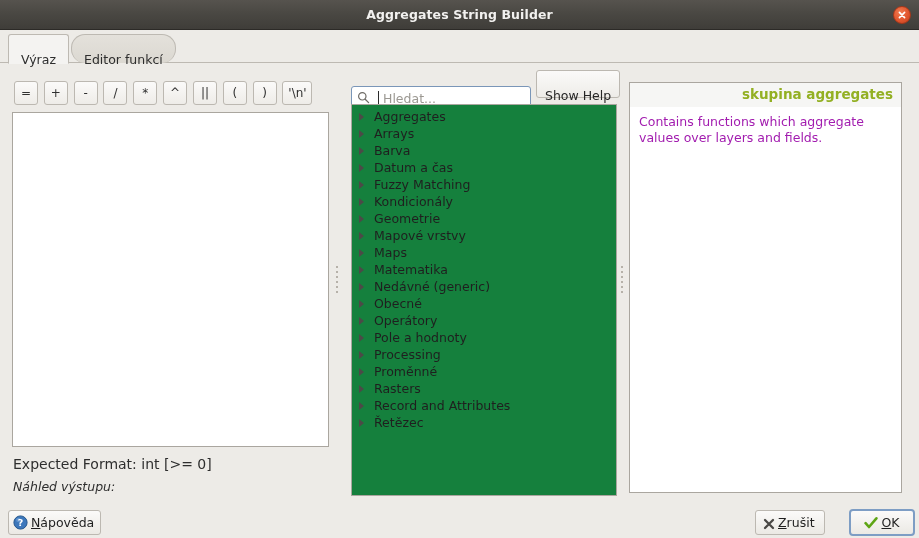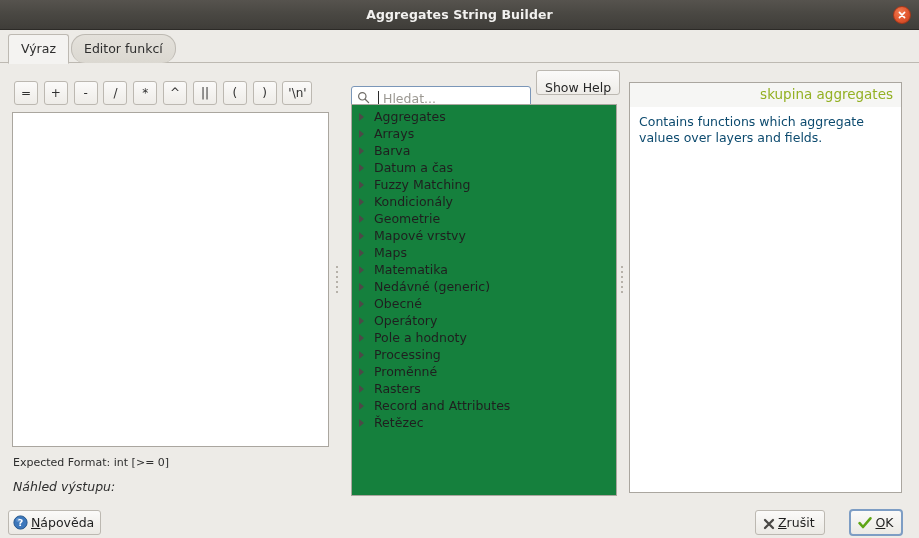--- a/index.html
+++ b/index.html
@@ -68,21 +68,21 @@
   }
   .tab {
     position: absolute;
     top: 34px;
     height: 29px;
     box-sizing: border-box;
     border: 1px solid #bdb9b2;
     border-bottom: none;
     border-radius: 3px 3px 0 0;
     line-height: 27px;
-    padding: 0 12px;
+    padding: 11px 12px;
     font-size: 12.5px;
     color: #2e2e2e;
     cursor: pointer;
     background: linear-gradient(to bottom, #e4e1db 0%, #dbd8d1 100%);
     text-align: right;
   }
   .tab.active {
     background: #f4f3f1;
     border-bottom: 1px solid #f4f3f1;
     z-index: 3;
@@ -122,21 +122,21 @@
     left: 12px; top: 112px;
     width: 317px; height: 335px;
     box-sizing: border-box;
     background: #ffffff;
     border: 1px solid #aaa69f;
     cursor: text;
   }
   .expected-format {
     position: absolute;
     left: 13px; top: 456px;
-    font-size: 11px;
+    font-size: 14px;
     color: #2e2e2e;
     text-align: right;
   }
   .preview-label {
     position: absolute;
     left: 13px; top: 479px;
     font-size: 12.5px;
     color: #2e2e2e;
     font-style: italic;
   }
@@ -189,21 +189,21 @@
     left: 31px; top: 0;
     line-height: 23px;
     font-size: 12.5px;
     color: #9b9892;
   }
   .show-help-btn {
     position: absolute;
     left: 536px; top: 70px;
     height: 25px;
     box-sizing: border-box;
-    padding: 5px 8px;
+    padding: 13px 8px;
     line-height: 23px;
     border: 1px solid #bcb8b1;
     border-radius: 3px;
     background: linear-gradient(to bottom, #fbfaf9 0%, #eeece8 100%);
     font-size: 12.5px;
     color: #262626;
     cursor: pointer;
   }
 
   
@@ -245,49 +245,49 @@
     border: 1px solid #aaa69f;
     background: #ffffff;
     overflow: hidden;
   }
   .help-title {
     margin: 0;
     padding: 3px 8px 5px 8px;
     background: #f6f6f4;
     text-align: right;
     font-size: 13.5px;
-    font-weight: normal;
+    font-weight: bold;
     color: #93b023;
   }
   .help-body {
     padding: 7px 9px 0 9px;
     font-size: 12.5px;
     line-height: 16px;
-    color: #0c4a6e;
+    color: #a21caf;
   }
 
   
   .dlg-btn {
     position: absolute;
     height: 25px;
     box-sizing: border-box;
     border: 1px solid #bcb8b1;
     border-radius: 3px;
     background: linear-gradient(to bottom, #fbfaf9 0%, #ebe9e4 100%);
     font-size: 12.5px;
     color: #1f1f1f;
     line-height: 23px;
     cursor: pointer;
     white-space: nowrap;
   }
   .btn-help { left: 8px; top: 510px; padding: 0 6px 0 4px; }
   .btn-cancel { left: 755px; top: 510px; padding: 0 9px 0 7px; }
   .btn-ok {
     left: 849px; top: 509px;
-    width: 54px; height: 27px;
+    width: 66px; height: 27px;
     padding: 0;
     text-align: center;
     border: 2px solid #7d9dc4;
     border-radius: 4px;
     line-height: 23px;
   }
   .btn-ico {
     display: inline-block;
     vertical-align: -3px;
     margin-right: 3px;

